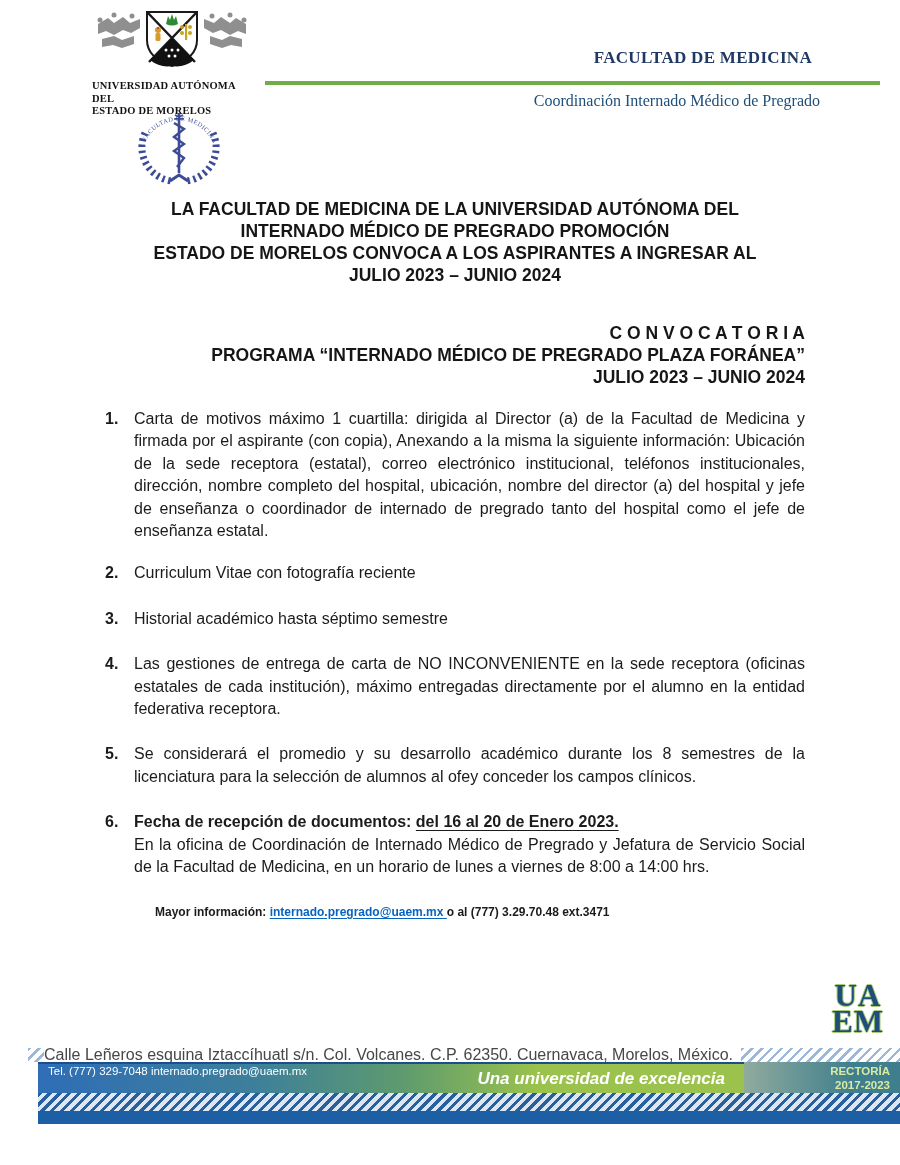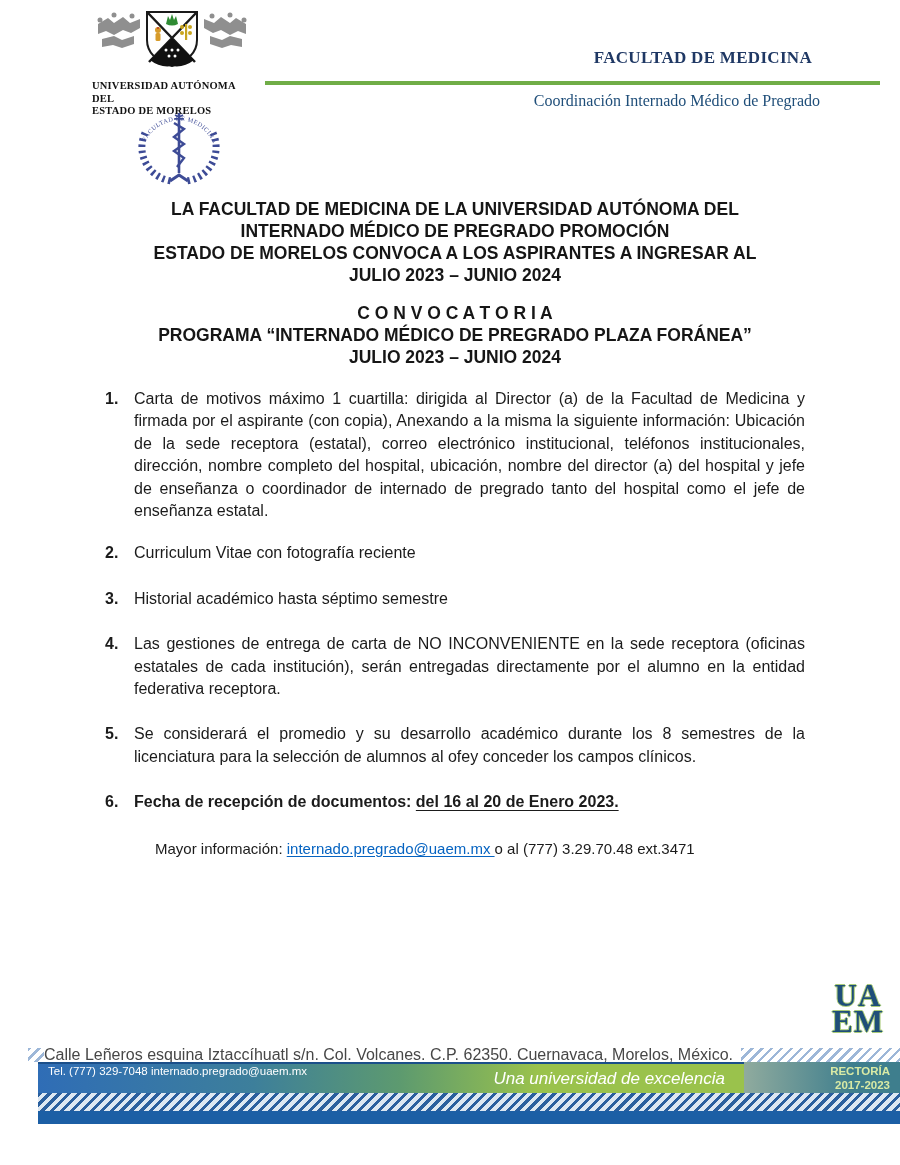--- a/index.html
+++ b/index.html
@@ -25,37 +25,37 @@
   }
   .header-line { position:absolute; left:265px; right:20px; top:81px; height:4px; background:#70ad47; }
   .coordination {
     position:absolute; top:92px; right:80px;
     font-family:"Liberation Serif", serif; font-size:16px; color:#1f4e79;
   }
 
   
   .content { position:absolute; left:105px; top:198px; width:700px; }
   .intro-title { font-weight:bold; font-size:17.5px; line-height:22px; text-align:center; color:#161616; }
-  .convocatoria { margin-top:16px; font-weight:bold; font-size:17.5px; line-height:22px; text-align:center; color:#161616; }
+  .convocatoria { margin-top:36px; font-weight:bold; font-size:17.5px; line-height:22px; text-align:right; color:#161616; }
 
   .olist { font-size:16px; }
   .item { display:flex; margin-top:20px; }
   .item .num { width:29px; flex:none; font-weight:bold; line-height:22.4px; }
   .item .itext { flex:1; text-align:justify; line-height:22.4px; }
   .item .itext .lead-line { text-align:left; }
   .u { text-decoration:underline; text-underline-offset:3px; }
 
   .warning {
     margin:14px 0 0 50px; width:650px;
     color:#e32430; font-weight:bold; font-size:16px; line-height:21.5px;
   }
   .warning .l1 { display:block; text-align-last:justify; text-decoration:underline; text-underline-offset:3px; }
   .warning .l2 { display:inline; text-decoration:underline; text-underline-offset:3px; }
 
-  .info { margin:26px 0 12px 50px; font-size:15px; }
+  .info { margin:26px 0 12px 50px; font-size:12px;font-weight:bold; }
   .info .email { color:#0563c1; text-decoration:underline; text-underline-offset:2px; cursor:pointer; }
 
   
   .uaem-logo {
     position:absolute; left:824px; top:983px; width:68px; text-align:center;
     font-family:"Liberation Serif", serif; font-weight:bold;
     font-size:31px; line-height:26px; color:#1f4e79; letter-spacing:1px;
     text-shadow:-1px 0 #a9cb7a, 1px 0 #a9cb7a, 0 -1px #a9cb7a, 0 1px #a9cb7a;
   }
   .addr-row {
@@ -71,21 +71,21 @@
     position:absolute; left:38px; right:0; top:1062px; height:31px;
     border-top:2px solid #1b4f8a;
     background:linear-gradient(90deg,#2f6db6 0%,#3d7f9b 25%,#5d9a6f 42%,#9ac24c 58%,#9ac24c 100%);
     padding-left:39px;
   }
   .bar .tel {
     position:absolute; left:10px; top:1px; color:#ffffff; font-size:11.5px; white-space:nowrap;
   }
   .bar .slogan {
     position:absolute; right:175px; bottom:4px; color:#ffffff;
-    font-style:italic; font-weight:normal; font-size:17px; white-space:nowrap;
+    font-style:italic; font-weight:bold; font-size:17px; white-space:nowrap;
   }
   .rectoria {
     position:absolute; right:0; top:-2px; width:156px; height:31px;
     background:linear-gradient(90deg,#90ab9e 0%,#3e7e8d 70%);
     color:#d9eaa5; text-align:right; padding:2px 10px 0 0;
     font-weight:bold; font-size:11.5px; line-height:14px;
   }
   .stripes-band {
     position:absolute; left:38px; right:0; top:1093px; height:18px;
     background:repeating-linear-gradient(135deg,#2a5f9e 0 3px,#dce7f2 3px 7px);
@@ -193,32 +193,33 @@
         <div class="itext">Curriculum Vitae con fotografía reciente</div>
       </div>
 
       <div class="item" style="margin-top:23px;">
         <span class="num">3.</span>
         <div class="itext">Historial académico hasta séptimo semestre</div>
       </div>
 
       <div class="item" style="margin-top:23px;">
         <span class="num">4.</span>
-        <div class="itext">Las gestiones de entrega de carta de NO INCONVENIENTE en la sede receptora (oficinas estatales de cada institución), serán entregadas directamente por el alumno en la entidad federativa receptora.</div>
+        <div class="itext">Las gestiones de entrega de carta de NO INCONVENIENTE en la sede receptora (oficinas estatales de cada institución), máximo entregadas directamente por el alumno en la entidad federativa receptora.</div>
       </div>
 
       <div class="item" style="margin-top:23px;">
         <span class="num">5.</span>
         <div class="itext">Se considerará el promedio y su desarrollo académico durante los 8 semestres de la licenciatura para la selección de alumnos al ofey conceder los campos clínicos.</div>
       </div>
 
       <div class="item" style="margin-top:23px;">
         <span class="num">6.</span>
         <div class="itext">
           <div class="lead-line"><b><span>Fecha de recepción de documentos: </span><span class="u">del 16 al 20 de Enero 2023.</span></b></div>
+          <div>En la oficina de Coordinación de Internado Médico de Pregrado y Jefatura de Servicio Social de la Facultad de Medicina, en un horario de lunes a viernes de 8:00 a 14:00 hrs.</div>
         </div>
       </div>
 
     </div>
 
 
     <div class="info">
       <span>Mayor información: </span><span class="email">internado.pregrado@uaem.mx </span><span>o al (777) 3.29.70.48 ext.3471</span>
     </div>
 

